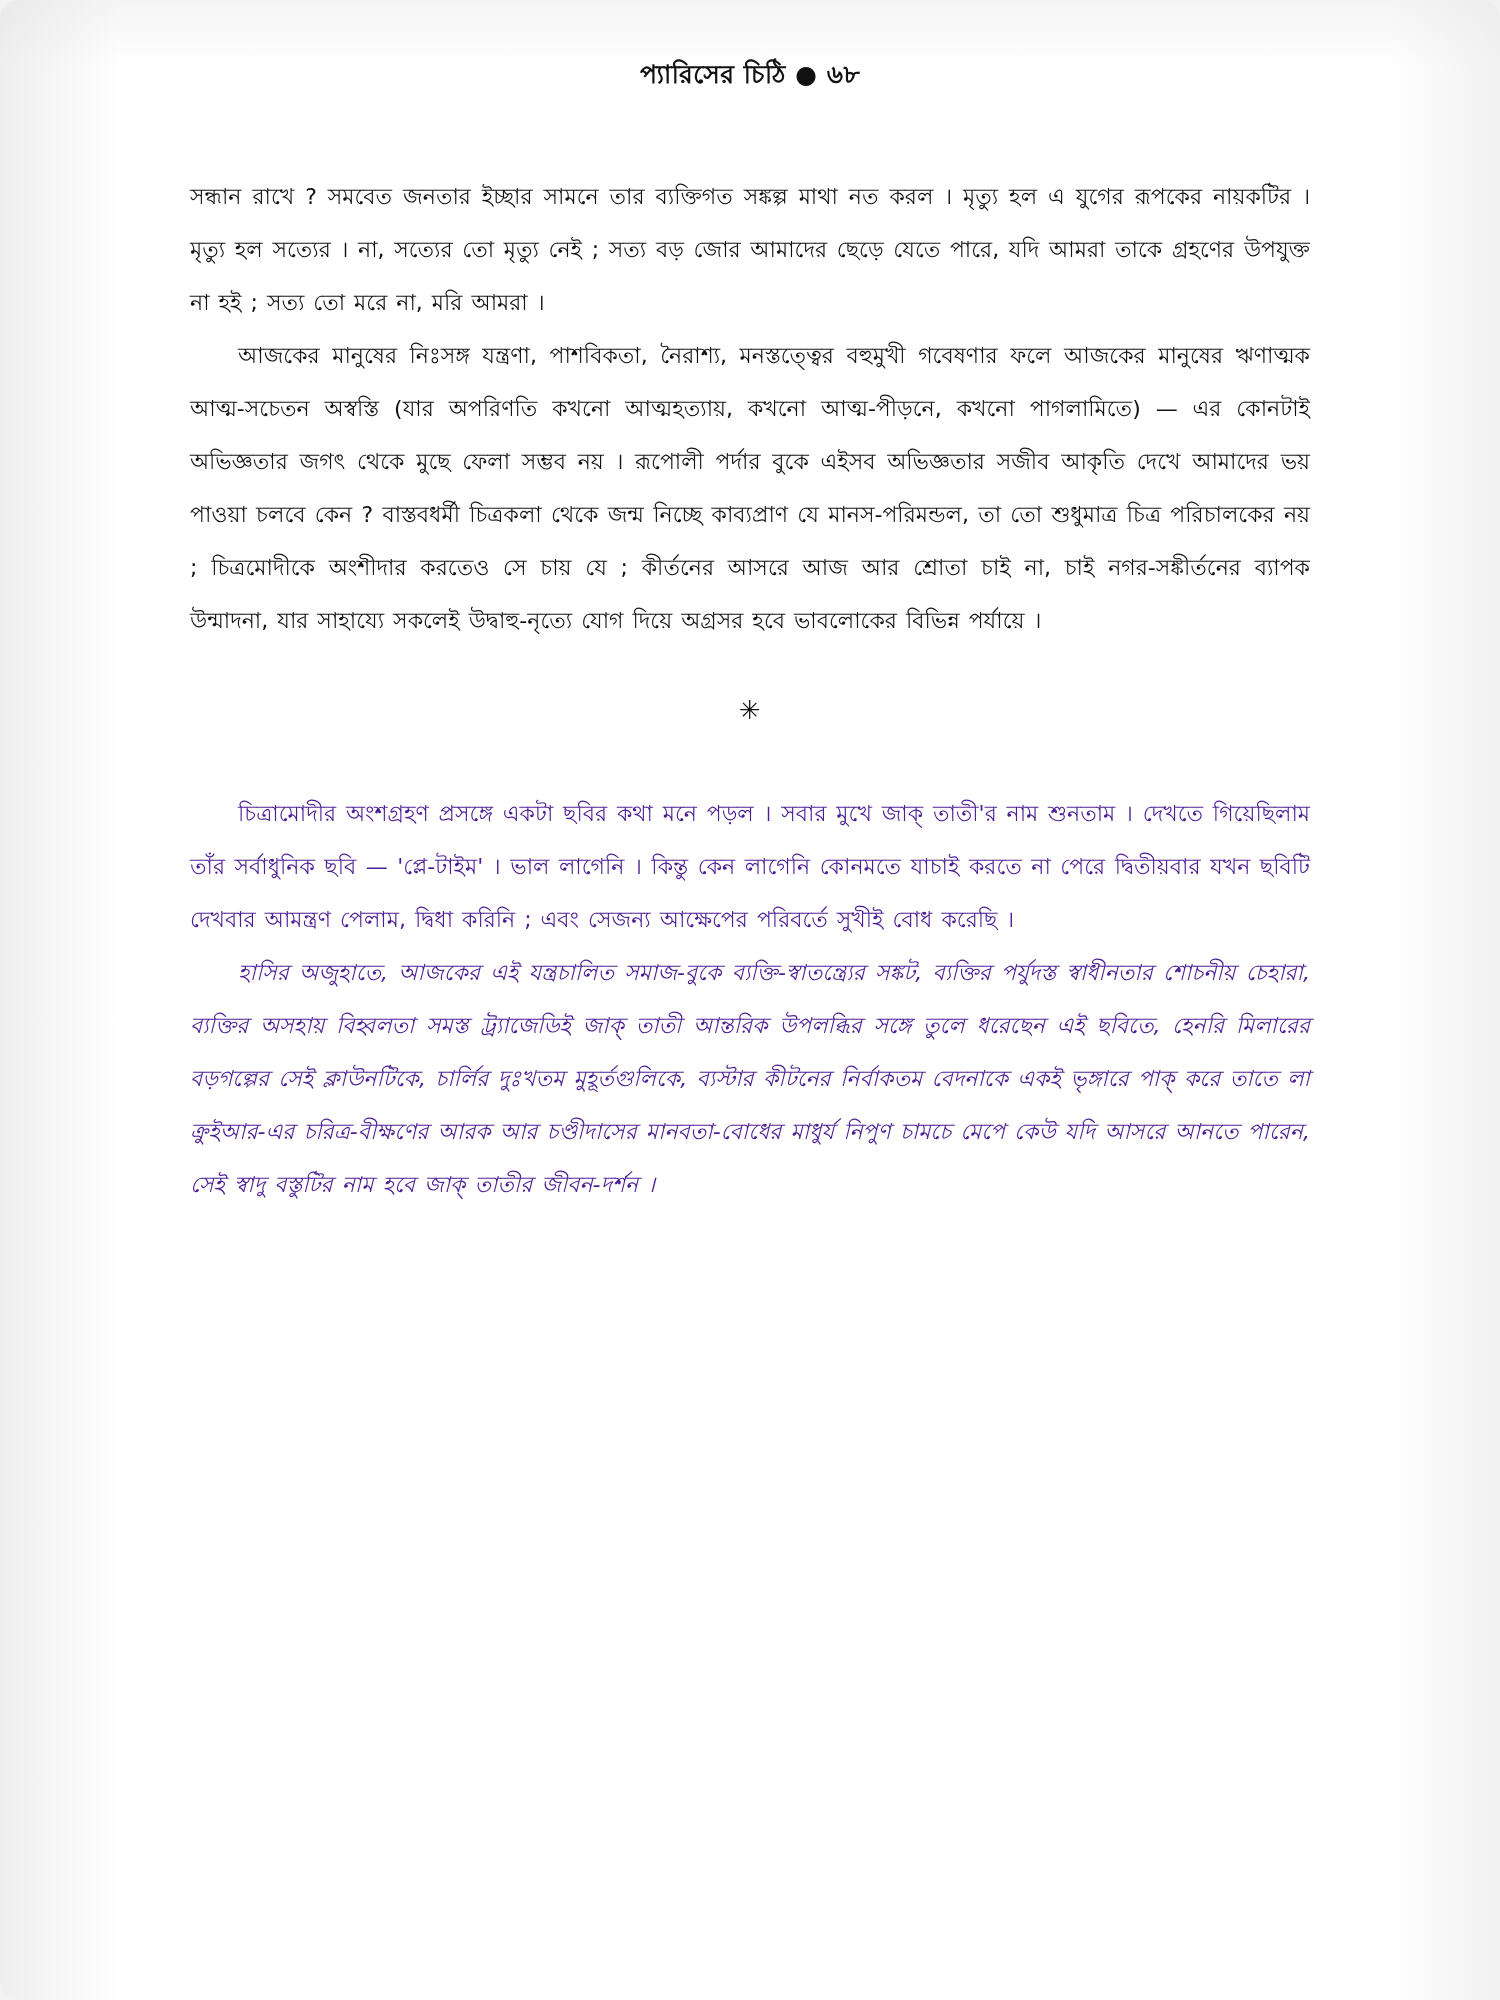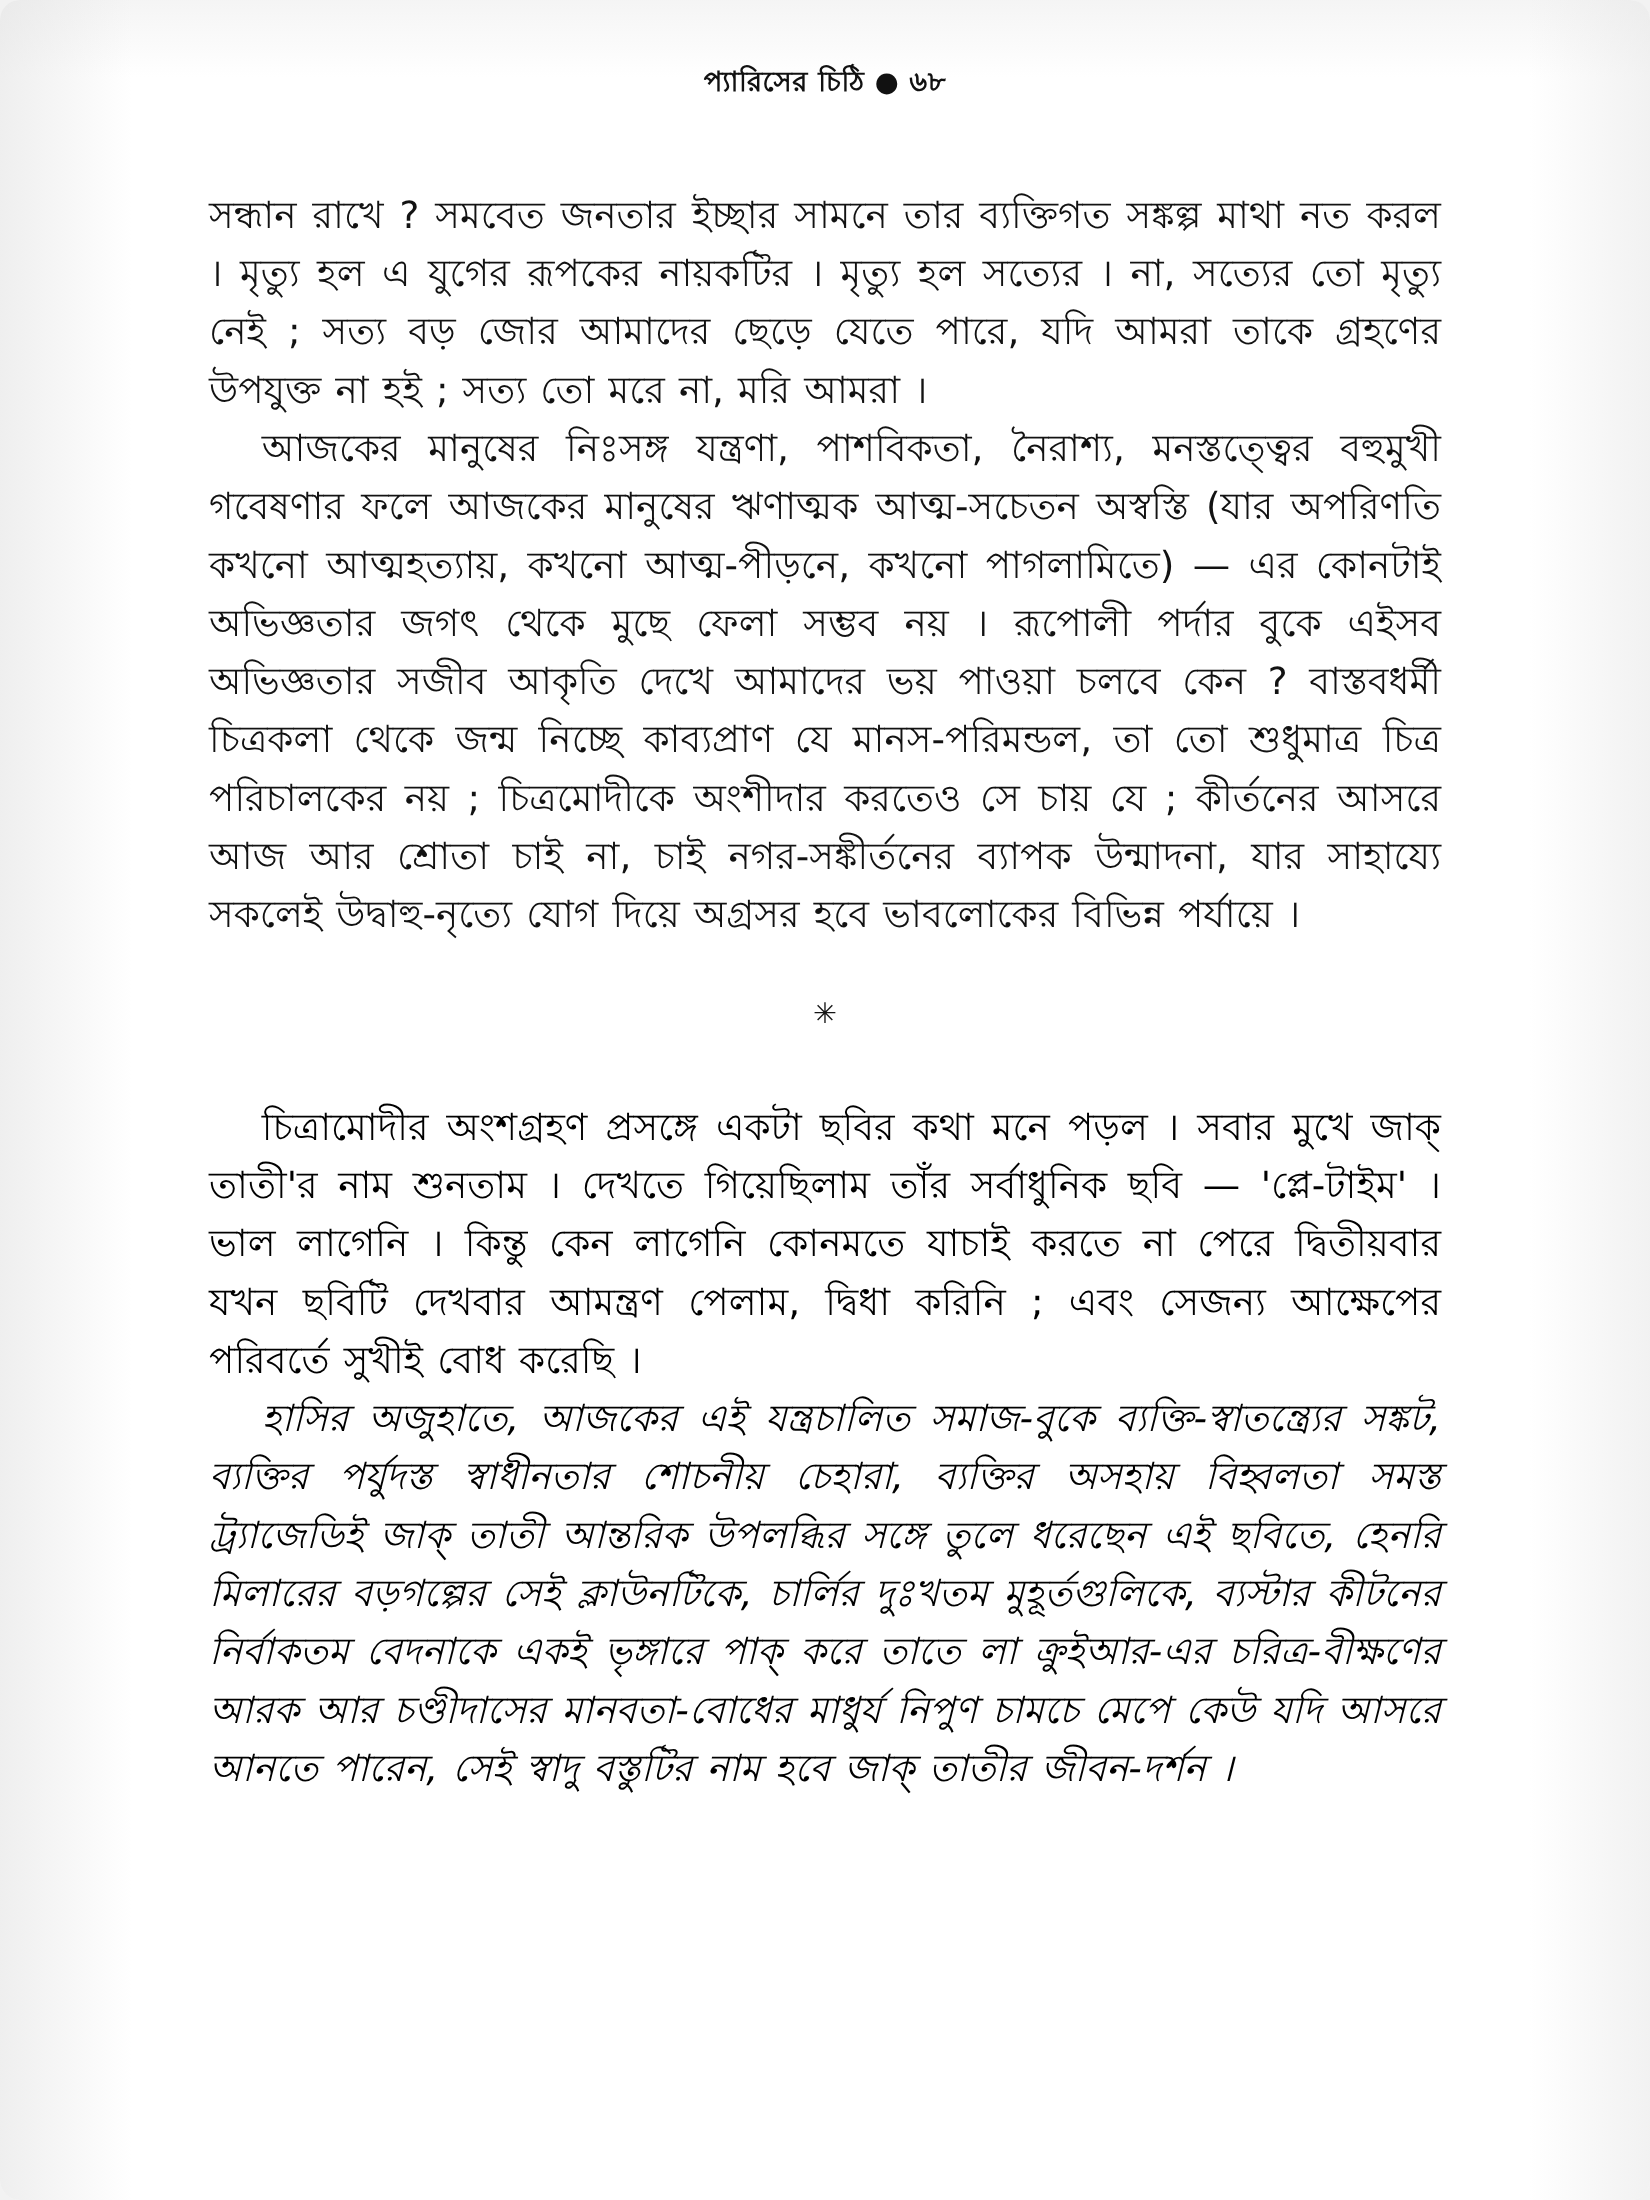--- a/index.html
+++ b/index.html
@@ -50,40 +50,40 @@
   .body-text {
     position: absolute;
     top: 170px;
     left: 190px;
     width: 1120px;
   }
   p.para {
     margin: 0 0 0 0;
     text-align: justify;
     text-justify: inter-word;
-    font-size: 34px;
+    font-size: 22px;
     line-height: 53px;
     color: #121212;
     font-family: "DejaVu Sans", sans-serif;
     text-indent: 48px;
     word-spacing: 2px;
   }
   p.para.first {
     text-indent: 0;
   }
   .divider {
     text-align: center;
     font-size: 26px;
     color: #151515;
     margin: 48px 0 62px 0;
     font-family: "DejaVu Sans", sans-serif;
     line-height: 30px;
   }
   .section-two p.para {
-    color: #000000;
+    color: #4c1d95;
   }
   
   .section-two .faded {
     color: #2a2a2a;
     font-style: italic;
   }
 </style>
 </head>
 <body>
 

